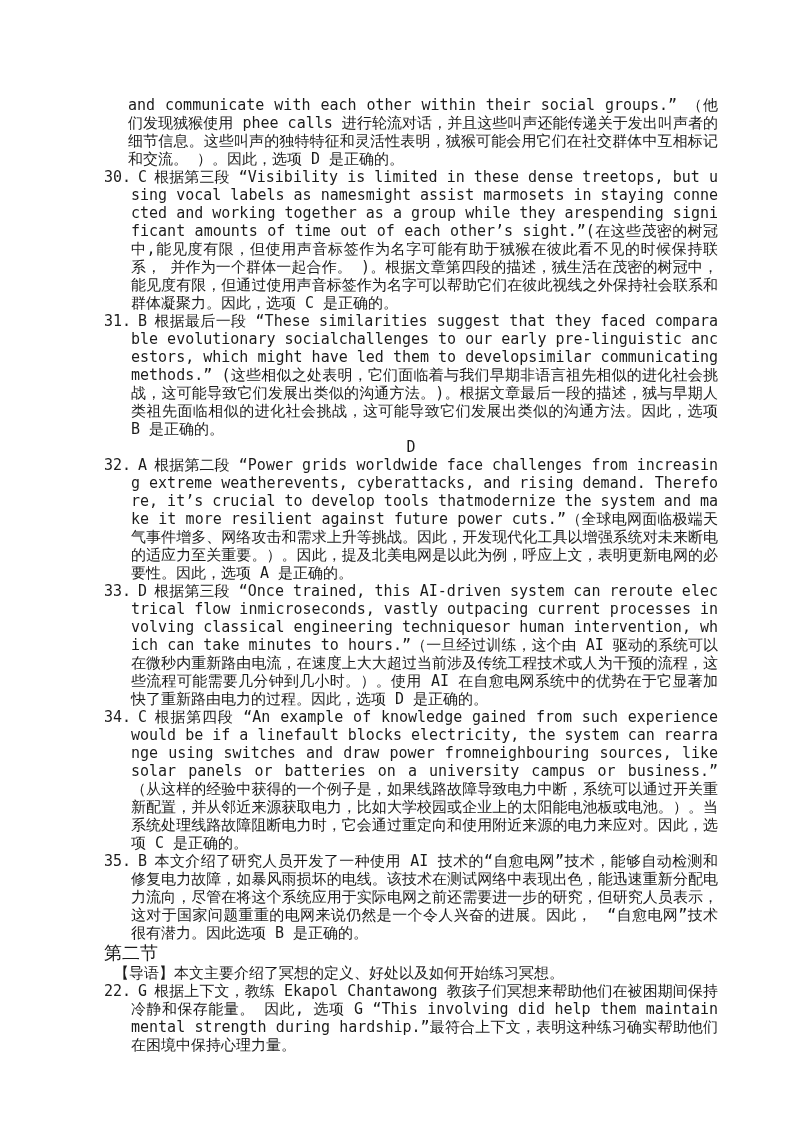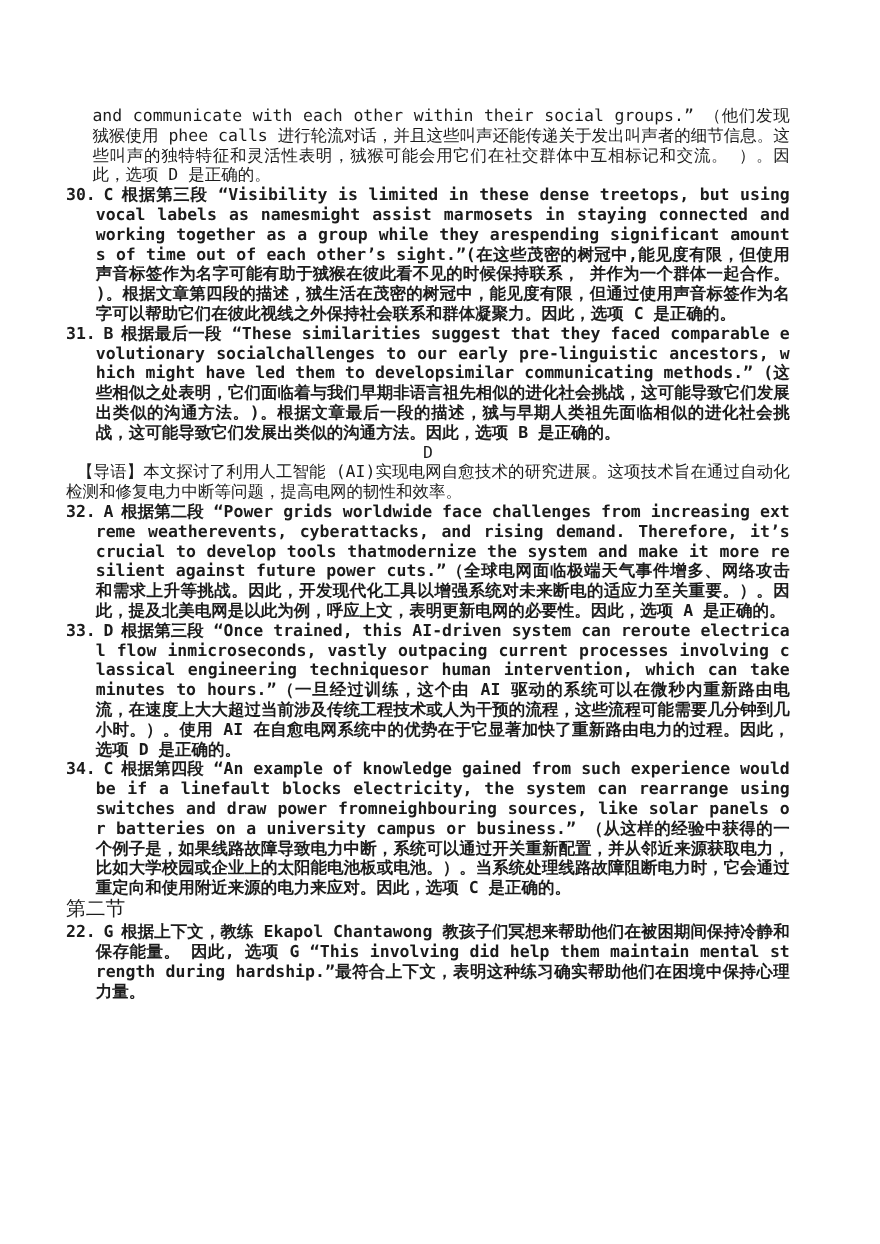--- a/index.html
+++ b/index.html
@@ -5,69 +5,70 @@
   html, body {
     margin: 0;
     padding: 0;
     background: #ffffff;
   }
   .page {
     position: relative;
     width: 800px;
     height: 1131px;
     box-sizing: border-box;
-    padding: 96px 82px 20px 60px;
+    padding: 96px 82px 20px 104px;
     background: #ffffff;
     color: #1c1c1c;
     font-family: "DejaVu Sans Mono", "DejaVu Sans", monospace;
     overflow: hidden;
   }
   .page p {
     margin: 0;
     font-size: 15px;
     line-height: 18px;
     text-align: justify;
     word-break: break-all;
   }
   
   p.continuation {
     margin-left: 24px;
   }
   
   p.item {
     padding-left: 27px;
     text-indent: -27px;
-    font-weight: bold;
   }
   p.item .num { margin-right: 7px; }
   p.item .ans { margin-right: 7px; }
   
   p.section {
     text-align: center;
     word-break: normal;
   }
   
   p.heading {
     font-size: 18px;
     line-height: 22px;
     text-align: left;
     word-break: normal;
+    font-family: Liberation Serif, serif;
   }
   
   p.intro {
     text-indent: 10px;
   }
 </style>
 </head>
 <body>
 
 <main class="page">
     <p class="continuation">and communicate with each other within their social groups.” （他们发现狨猴使用 phee calls 进行轮流对话，并且这些叫声还能传递关于发出叫声者的细节信息。这些叫声的独特特征和灵活性表明，狨猴可能会用它们在社交群体中互相标记和交流。 ）。因此，选项 D 是正确的。</p>
     <p class="item"><span class="num">30.</span><span class="ans">C</span><span class="txt">根据第三段 “Visibility is limited in these dense treetops, but using vocal labels as namesmight assist marmosets in staying connected and working together as a group while they arespending significant amounts of time out of each other’s sight.”(在这些茂密的树冠中,能见度有限，但使用声音标签作为名字可能有助于狨猴在彼此看不见的时候保持联系， 并作为一个群体一起合作。 )。根据文章第四段的描述，狨生活在茂密的树冠中，能见度有限，但通过使用声音标签作为名字可以帮助它们在彼此视线之外保持社会联系和群体凝聚力。因此，选项 C 是正确的。</span></p>
     <p class="item"><span class="num">31.</span><span class="ans">B</span><span class="txt">根据最后一段 “These similarities suggest that they faced comparable evolutionary socialchallenges to our early pre-linguistic ancestors, which might have led them to developsimilar communicating methods.” (这些相似之处表明，它们面临着与我们早期非语言祖先相似的进化社会挑战，这可能导致它们发展出类似的沟通方法。)。根据文章最后一段的描述，狨与早期人类祖先面临相似的进化社会挑战，这可能导致它们发展出类似的沟通方法。因此，选项 B 是正确的。</span></p>
     <p class="section">D</p>
-    <p class="intro">【导语】本文探讨了利用人工智能 (AI)实现电网自愈技术的研究进展。这项技术旨在通过自动化检测和修复电力中断等问题，提高电网的韧性和效率。</p>
     <p class="item"><span class="num">32.</span><span class="ans">A</span><span class="txt">根据第二段 “Power grids worldwide face challenges from increasing extreme weatherevents, cyberattacks, and rising demand. Therefore, it’s crucial to develop tools thatmodernize the system and make it more resilient against future power cuts.”（全球电网面临极端天气事件增多、网络攻击和需求上升等挑战。因此，开发现代化工具以增强系统对未来断电的适应力至关重要。）。因此，提及北美电网是以此为例，呼应上文，表明更新电网的必要性。因此，选项 A 是正确的。</span></p>
     <p class="item"><span class="num">33.</span><span class="ans">D</span><span class="txt">根据第三段 “Once trained, this AI-driven system can reroute electrical flow inmicroseconds, vastly outpacing current processes involving classical engineering techniquesor human intervention, which can take minutes to hours.”（一旦经过训练，这个由 AI 驱动的系统可以在微秒内重新路由电流，在速度上大大超过当前涉及传统工程技术或人为干预的流程，这些流程可能需要几分钟到几小时。）。使用 AI 在自愈电网系统中的优势在于它显著加快了重新路由电力的过程。因此，选项 D 是正确的。</span></p>
     <p class="item"><span class="num">34.</span><span class="ans">C</span><span class="txt">根据第四段 “An example of knowledge gained from such experience would be if a linefault blocks electricity, the system can rearrange using switches and draw power fromneighbouring sources, like solar panels or batteries on a university campus or business.” （从这样的经验中获得的一个例子是，如果线路故障导致电力中断，系统可以通过开关重新配置，并从邻近来源获取电力，比如大学校园或企业上的太阳能电池板或电池。）。当系统处理线路故障阻断电力时，它会通过重定向和使用附近来源的电力来应对。因此，选项 C 是正确的。</span></p>
+    <p class="item"><span class="num">35.</span><span class="ans">B</span><span class="txt">本文介绍了研究人员开发了一种使用 AI 技术的“自愈电网”技术，能够自动检测和修复电力故障，如暴风雨损坏的电线。该技术在测试网络中表现出色，能迅速重新分配电力流向，尽管在将这个系统应用于实际电网之前还需要进一步的研究，但研究人员表示，这对于国家问题重重的电网来说仍然是一个令人兴奋的进展。因此，　“自愈电网”技术很有潜力。因此选项 B 是正确的。</span></p>
     <p class="heading">第二节</p>
+    <p class="intro">【导语】本文主要介绍了冥想的定义、好处以及如何开始练习冥想。</p>
     <p class="item"><span class="num">22.</span><span class="ans">G</span><span class="txt">根据上下文，教练 Ekapol Chantawong 教孩子们冥想来帮助他们在被困期间保持冷静和保存能量。 因此, 选项 G “This involving did help them maintain mental strength during hardship.”最符合上下文，表明这种练习确实帮助他们在困境中保持心理力量。</span></p>
   </main>
 
 </body></html>

